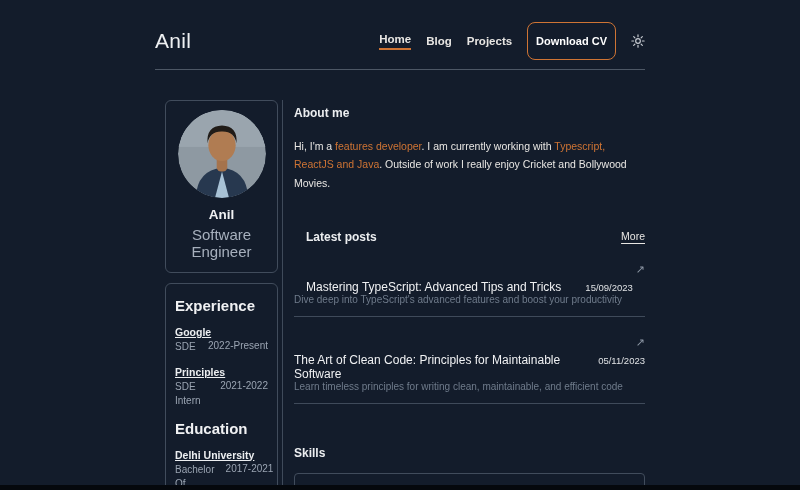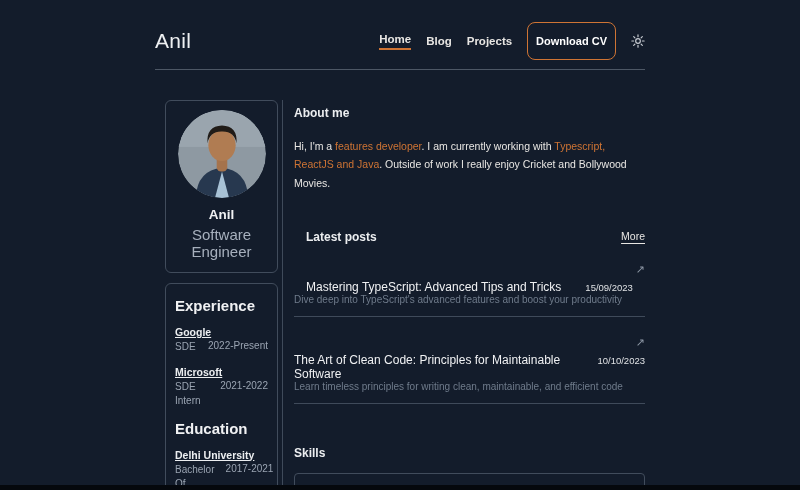--- a/index.html
+++ b/index.html
@@ -141,21 +141,21 @@
 
         <div class="resume-entry">
           <div class="resume-company">Google</div>
           <div class="resume-row">
             <span class="role">SDE</span>
             <span class="period">2022-Present</span>
           </div>
         </div>
 
         <div class="resume-entry">
-          <div class="resume-company">Microsoft</div>
+          <div class="resume-company">Principles</div>
           <div class="resume-row">
             <span class="role">SDE Intern</span>
             <span class="period">2021-2022</span>
           </div>
         </div>
 
         <div class="resume-heading edu-heading">Education</div>
 
         <div class="resume-entry">
           <div class="resume-company">Delhi University</div>
@@ -183,21 +183,21 @@
           <span class="post-title">Mastering TypeScript: Advanced Tips and Tricks</span>
           <span class="post-date">15/09/2023</span>
         </div>
         <div class="post-desc">Dive deep into TypeScript's advanced features and boost your productivity</div>
       </article>
 
       <article class="post">
         <div class="post-arrow">↗</div>
         <div class="post-title-row">
           <span class="post-title">The Art of Clean Code: Principles for Maintainable Software</span>
-          <span class="post-date">10/10/2023</span>
+          <span class="post-date">05/11/2023</span>
         </div>
         <div class="post-desc">Learn timeless principles for writing clean, maintainable, and efficient code</div>
       </article>
 
       <h2 class="section-heading skills-heading">Skills</h2>
 
       <div class="skill-group">
         <div class="skill-group-title">Programming Languages</div>
 
       </div>

